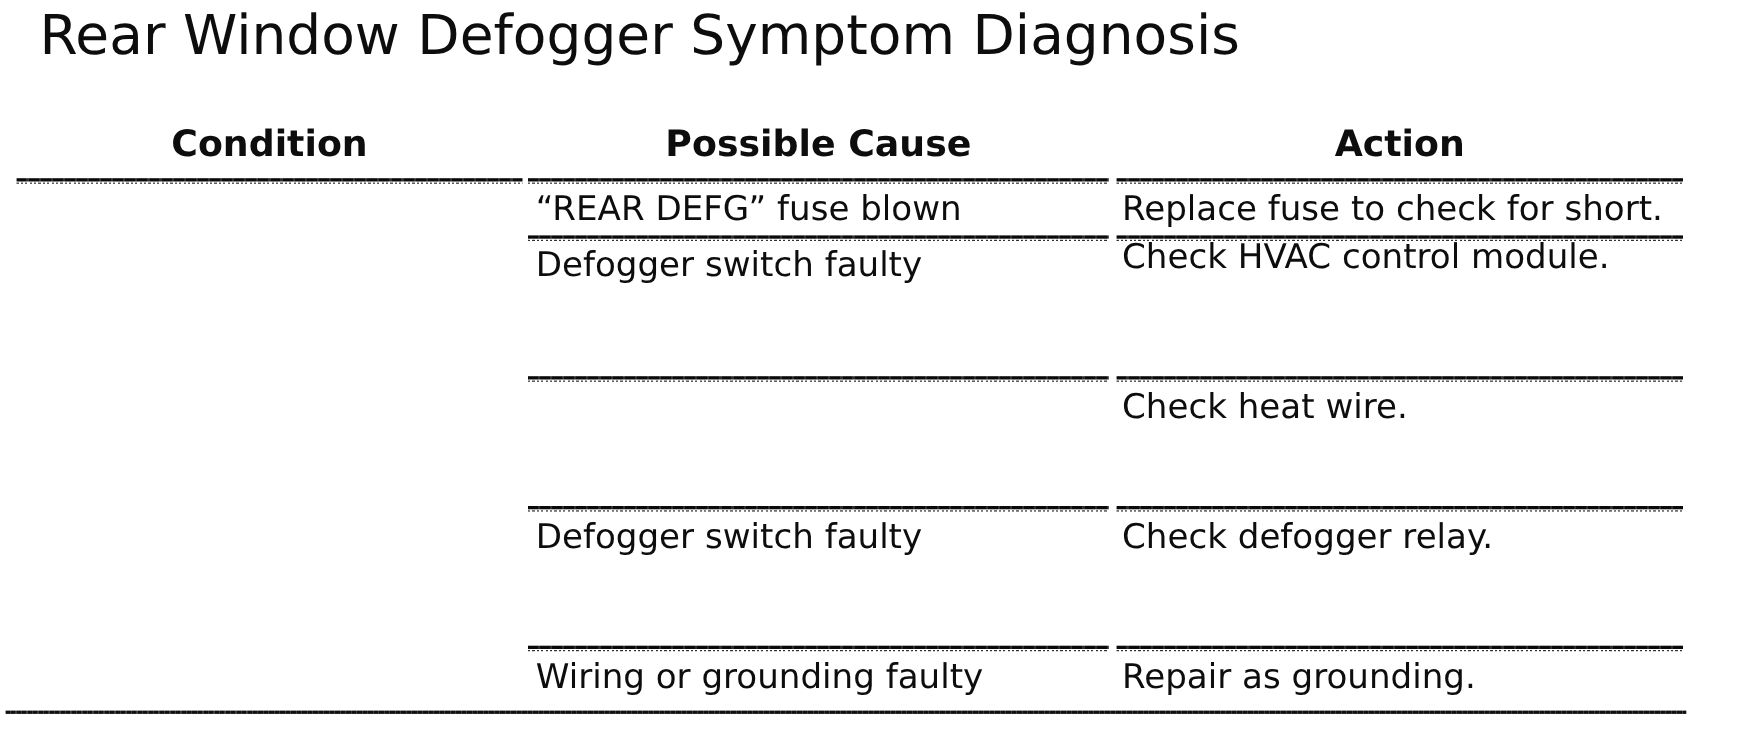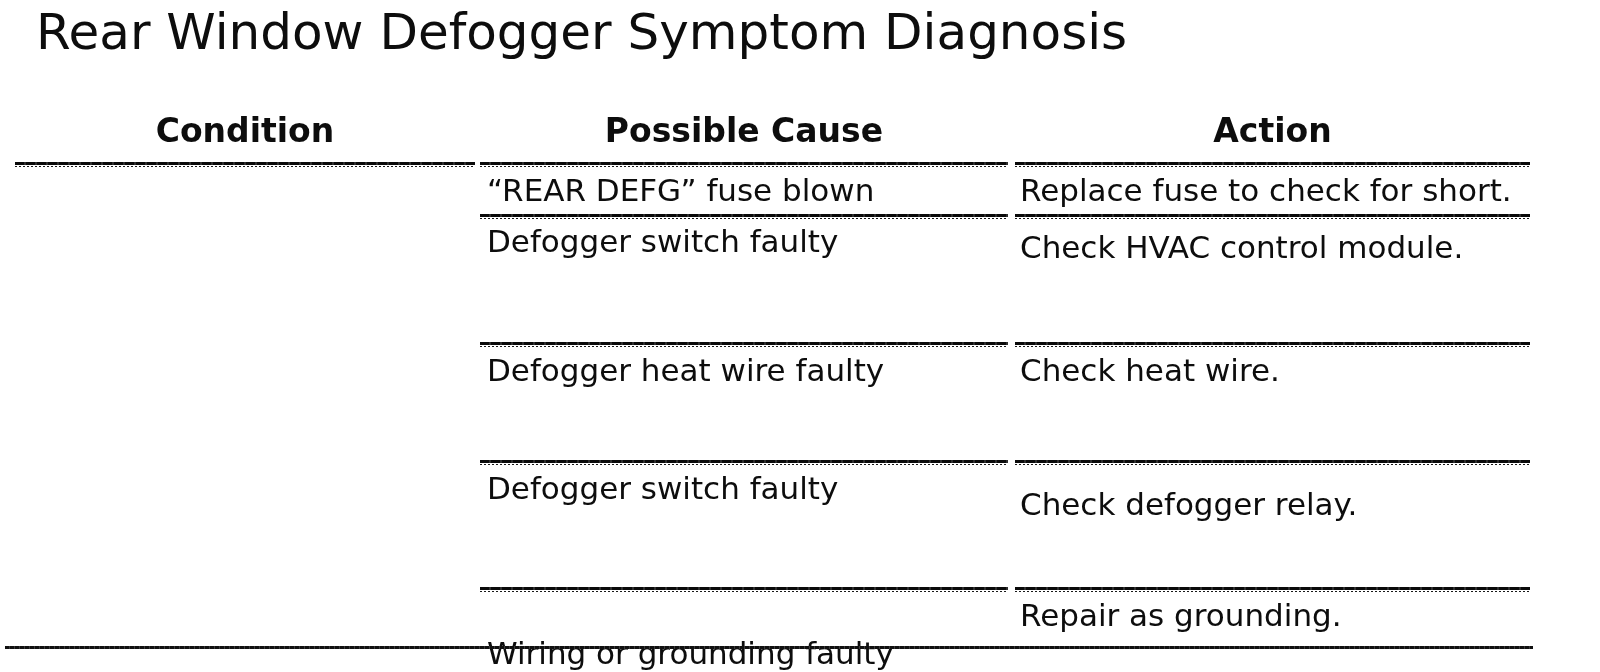--- a/index.html
+++ b/index.html
@@ -83,35 +83,34 @@
   <div class="rule" style="left:480px; top:162px; width:528px;"></div>
   <div class="rule" style="left:1015px;top:162px; width:515px;"></div>
 
   <div class="cell col-action ink" style="top:172px;">Replace fuse to check for short.</div>
   <div class="cell col-cause ink" style="top:172px;">“REAR DEFG” fuse blown</div>
 
   <div class="rule" style="left:480px; top:214px; width:528px;"></div>
   <div class="rule" style="left:1015px;top:214px; width:515px;"></div>
 
   <div class="cell col-cause ink" style="top:223px;">Defogger switch faulty</div>
-  <div class="cell col-action ink" style="top:229px;">Check HVAC control module.</div>
+  <div class="cell col-action ink" style="top:216px;">Check HVAC control module.</div>
 
   <div class="rule" style="left:480px; top:342px; width:528px;"></div>
   <div class="rule" style="left:1015px;top:342px; width:515px;"></div>
 
-  <div class="cell col-cause ink" style="top:352px;">Defogger heat wire faulty</div>
   <div class="cell col-action ink" style="top:352px;">Check heat wire.</div>
 
   <div class="rule" style="left:480px; top:460px; width:528px;"></div>
   <div class="rule" style="left:1015px;top:460px; width:515px;"></div>
 
   <div class="cell col-cause ink" style="top:470px;">Defogger switch faulty</div>
-  <div class="cell col-action ink" style="top:470px;margin-top:16px;">Check defogger relay.</div>
+  <div class="cell col-action ink" style="top:470px;">Check defogger relay.</div>
 
   <div class="rule" style="left:480px; top:587px; width:528px;"></div>
   <div class="rule" style="left:1015px;top:587px; width:515px;"></div>
 
-  <div class="cell col-cause ink" style="top:597px;margin-top:38px;">Wiring or grounding faulty</div>
+  <div class="cell col-cause ink" style="top:597px;">Wiring or grounding faulty</div>
   <div class="cell col-action ink" style="top:597px;">Repair as grounding.</div>
 
   <div class="rule-thin" style="left:5px; top:646px; width:1528px;"></div>
 
 </div>
 
 </body></html>

